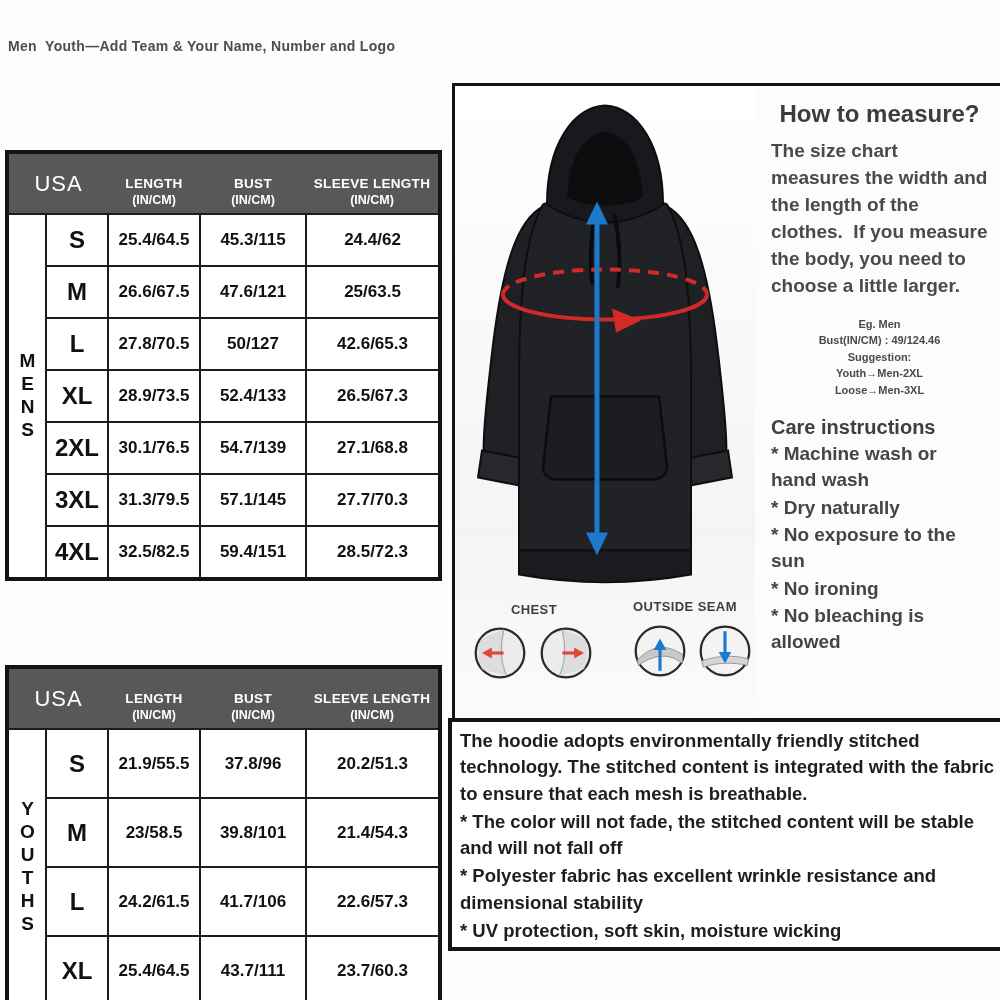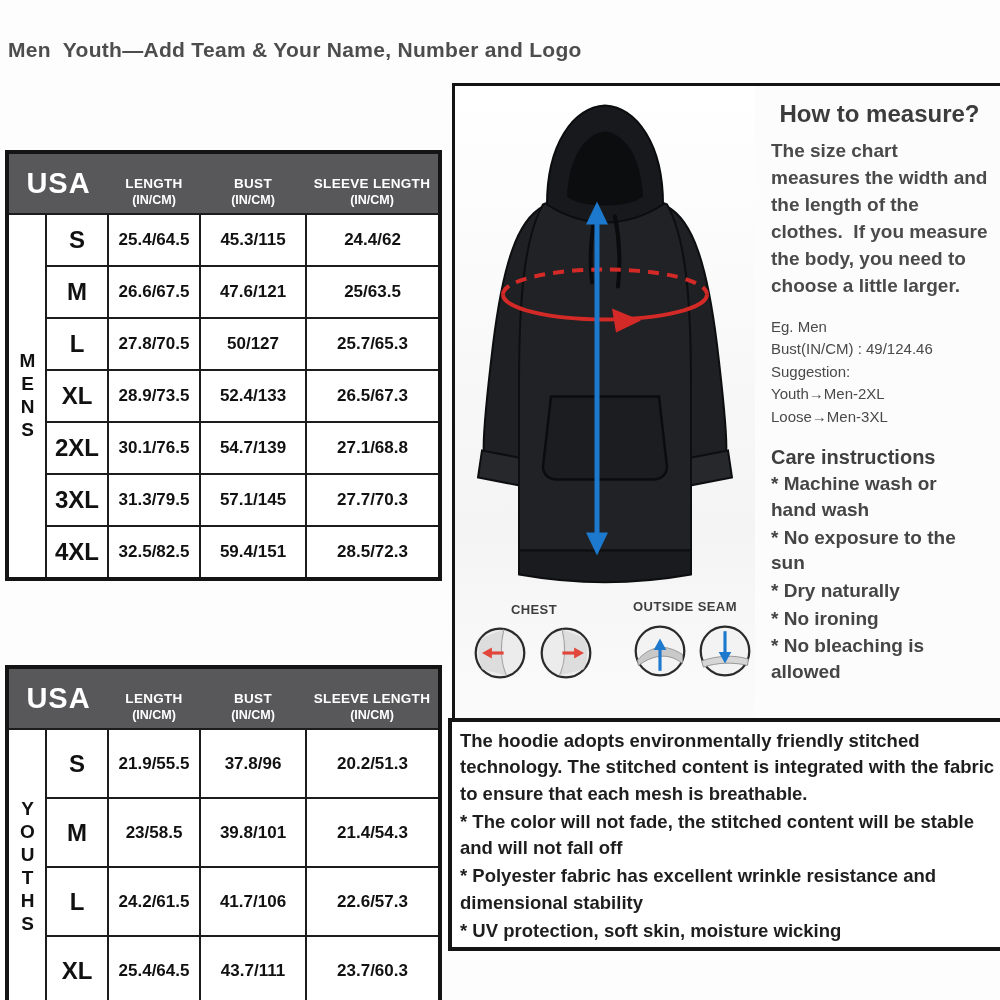--- a/index.html
+++ b/index.html
@@ -2,30 +2,30 @@
 <html><head>
 <meta charset="utf-8">
 <style>
   html,body{margin:0;padding:0;background:#ffffff;}
   .canvas{
     position:relative;width:1000px;height:1000px;background:#fdfdfd;overflow:hidden;
     font-family:"Liberation Sans","DejaVu Sans",sans-serif;color:#222;
   }
   
   .page-title{position:absolute;left:8px;top:4px;font-size:23px;font-weight:700;color:#3b3b3b;white-space:pre-wrap;}
-  .page-subtitle{position:absolute;left:8px;top:38px;font-size:21px;font-weight:700;color:#4d4d4d;white-space:pre-wrap;letter-spacing:.3px;}
+  .page-subtitle{position:absolute;left:8px;top:38px;font-size:14px;font-weight:700;color:#4d4d4d;white-space:pre-wrap;letter-spacing:.3px;}
 
   
   .size-table{position:absolute;left:5px;border-collapse:collapse;table-layout:fixed;background:#fff;
     border:4px solid #141414;}
   .size-table.mens{top:150px;}
   .size-table.youths{top:665px;}
   .size-table td{border:2px solid #1c1c1c;text-align:center;vertical-align:middle;color:#111;}
   .size-table thead th{border:0;background:#58585a;color:#fff;vertical-align:middle;padding:6px 2px;}
-  .size-table .usa-th{font-size:29px;font-weight:700;letter-spacing:1px;}
+  .size-table .usa-th{font-size:22px;font-weight:400;letter-spacing:1px;}
   .col-head .lbl{display:block;font-size:13.5px;font-weight:700;letter-spacing:.3px;margin-top:16px;}
   .col-head .unit{display:block;font-size:12.5px;font-weight:700;margin-top:2px;}
   .group-cell{width:36px;font-weight:700;font-size:19px;color:#0f0f0f;
     writing-mode:vertical-lr;text-orientation:upright;letter-spacing:2px;text-align:center;padding:0;}
   .size-cell{font-size:24px;font-weight:700;}
   .val-cell{font-size:17px;font-weight:700;}
   .mens tbody td{height:48px;}
   .youths tbody td{height:65px;}
 
   
@@ -39,21 +39,21 @@
 
   .mini-label{position:absolute;font-size:13px;font-weight:700;color:#3e3e3e;text-align:center;letter-spacing:.4px;}
   .chest-label{left:14px;top:516px;width:130px;}
   .seam-label{left:162px;top:513px;width:136px;}
   .measure-icon{position:absolute;width:54px;height:54px;}
   .mi-1{left:18px;top:540px;} .mi-2{left:84px;top:540px;}
   .mi-3{left:178px;top:538px;} .mi-4{left:243px;top:538px;}
 
   .howto-heading{font-size:24px;font-weight:700;color:#3c3c3c;text-align:center;margin:0 0 10px 0;}
   .howto-body{font-size:19px;font-weight:600;color:#4a4a4a;line-height:1.42;margin:0;white-space:pre-wrap;}
-  .eg-block{margin-top:16px;font-size:15px;font-weight:400;color:#4a4a4a;line-height:1.5;}
+  .eg-block{margin-top:16px;font-size:11px;font-weight:700;color:#4a4a4a;line-height:1.5;text-align:center;}
   .eg-block div{white-space:pre-wrap;}
   .care-heading{font-size:20px;font-weight:600;color:#3f3f3f;margin:18px 0 0 0;}
   .care-item{font-size:19px;font-weight:600;color:#454545;line-height:1.35;margin:2px 4px 0 0;white-space:pre-wrap;}
 
   
   .notes-box{position:absolute;left:448px;top:718px;width:544px;height:219px;
     border:4px solid #141414;background:#fff;box-sizing:content-box;padding:6px 8px 0 8px;}
   .notes-box p{margin:0 0 2px 0;font-size:18.5px;font-weight:700;color:#1e1e1e;line-height:1.42;white-space:pre-wrap;}
 </style>
 </head>
@@ -99,21 +99,21 @@
       <tr>
         <td class="size-cell">M</td>
         <td class="val-cell">26.6/67.5</td>
         <td class="val-cell">47.6/121</td>
         <td class="val-cell">25/63.5</td>
       </tr>
       <tr>
         <td class="size-cell">L</td>
         <td class="val-cell">27.8/70.5</td>
         <td class="val-cell">50/127</td>
-        <td class="val-cell">25.7/65.3</td>
+        <td class="val-cell">42.6/65.3</td>
       </tr>
       <tr>
         <td class="size-cell">XL</td>
         <td class="val-cell">28.9/73.5</td>
         <td class="val-cell">52.4/133</td>
         <td class="val-cell">26.5/67.3</td>
       </tr>
       <tr>
         <td class="size-cell">2XL</td>
         <td class="val-cell">30.1/76.5</td>
@@ -254,22 +254,22 @@
     <p class="howto-body">The size chart measures the width and the length of the clothes.  If you measure the body, you need to choose a little larger.</p>
     <div class="eg-block">
       <div>Eg. Men</div>
       <div>Bust(IN/CM) : 49/124.46</div>
       <div>Suggestion:</div>
       <div>Youth→Men-2XL</div>
       <div>Loose→Men-3XL</div>
     </div>
     <p class="care-heading">Care instructions</p>
     <p class="care-item">* Machine wash or hand wash</p>
+    <p class="care-item">* Dry naturally</p>
     <p class="care-item">* No exposure to the sun</p>
-    <p class="care-item">* Dry naturally</p>
     <p class="care-item">* No ironing</p>
     <p class="care-item">* No bleaching is allowed</p>
   </div>
 
   <div class="notes-box">
     <p>The hoodie adopts environmentally friendly stitched technology. The stitched content is integrated with the fabric to ensure that each mesh is breathable.</p>
     <p>* The color will not fade, the stitched content will be stable and will not fall off</p>
     <p>* Polyester fabric has excellent wrinkle resistance and dimensional stability</p>
     <p>* UV protection, soft skin, moisture wicking</p>
   </div>

